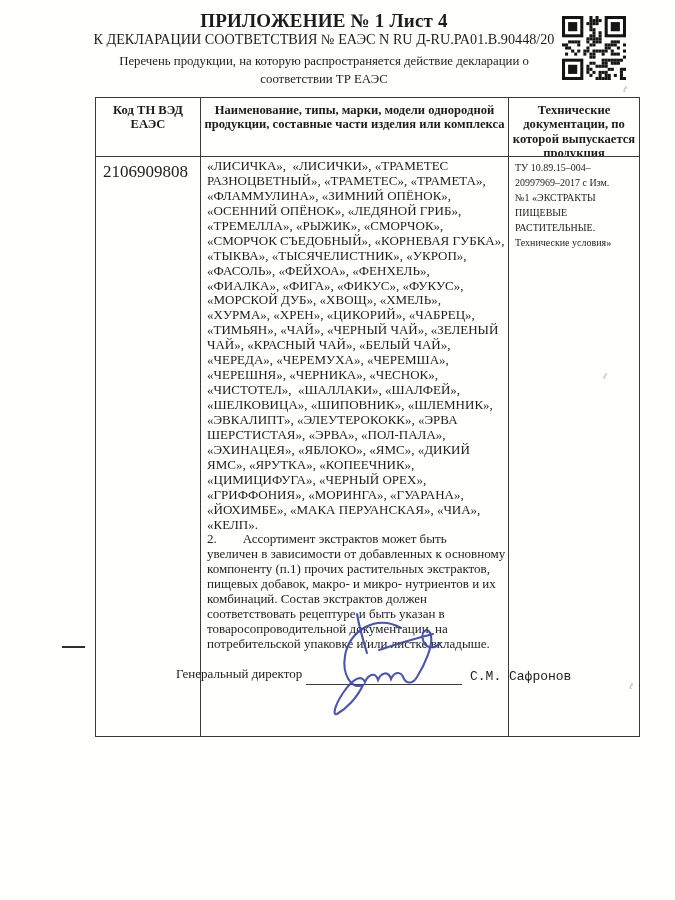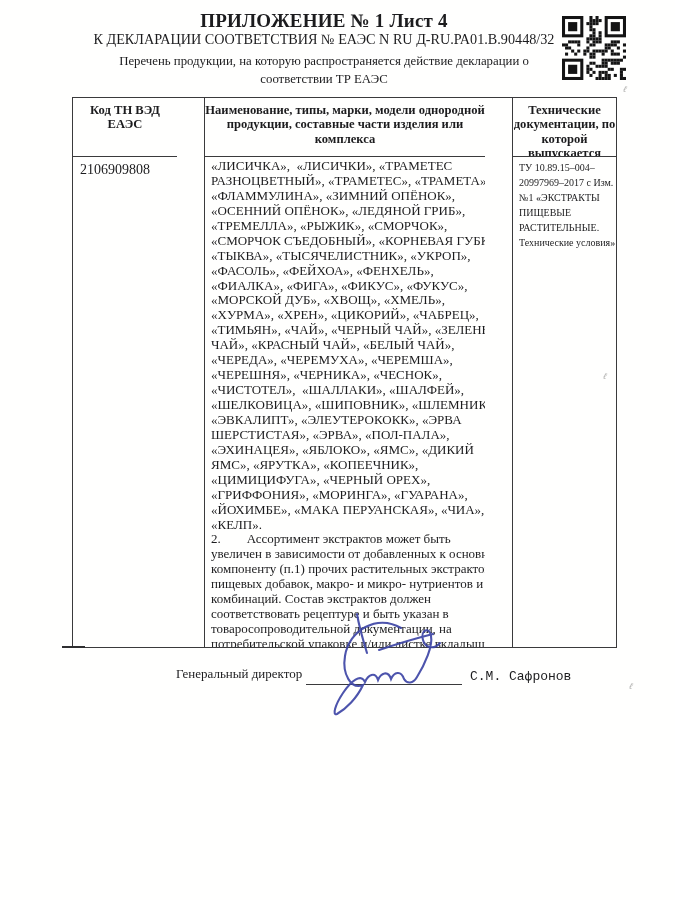--- a/index.html
+++ b/index.html
@@ -14,35 +14,35 @@
   }
   .hdr{position:absolute;left:0;width:648px;text-align:center;}
   .hdr-line1{top:10px;font-size:19px;font-weight:bold;letter-spacing:.2px;}
   .hdr-line2{top:31px;font-size:14.2px;}
   .hdr-line2 b{font-weight:normal;}
   .hdr-sub{top:52px;font-size:12.8px;line-height:18px;white-space:pre-line;}
 
   .qr{position:absolute;left:562px;top:16px;width:64px;height:64px;}
 
   .tbl{
-    position:absolute;left:72px;top:97px;width:545px;height:551px;
+    position:absolute;left:95px;top:97px;width:545px;height:640px;
     display:grid;
     grid-template-columns:104px 308px 1fr;
     grid-template-rows:58px 1fr;
     border:1.5px solid #3a3a3c;
     box-sizing:border-box;
   }
   .cell{box-sizing:border-box;overflow:hidden;}
-  .cell.v{border-left:1.2px solid #3a3a3c;margin-left:27px;}
+  .cell.v{border-left:1.2px solid #3a3a3c;}
   .cell.h{border-top:1.2px solid #3a3a3c;}
   .th{
     font-weight:bold;text-align:center;font-size:12.6px;line-height:14.4px;
     padding-top:5px;white-space:pre-line;
   }
-  .td-code{font-size:14px;padding:5px 2px 0 7px;}
+  .td-code{font-size:17px;padding:5px 2px 0 7px;}
   .td-names{font-size:13px;line-height:14.94px;padding:2px 0 0 6px;white-space:pre;}
   .td-docs{font-size:10px;line-height:15px;padding:3px 2px 0 6px;white-space:pre;}
 
   .tbl-bottom-ext{position:absolute;left:62px;top:646.4px;width:23px;height:1.6px;background:#2f2f31;}
 
   .sig-role{position:absolute;left:176px;top:666px;font-size:13px;}
   .sig-line{position:absolute;left:306px;top:684px;width:156px;height:1.3px;background:#3a3a3c;}
   .sig-name{position:absolute;left:470px;top:669px;font-size:13px;font-family:Liberation Mono, monospace;}
   .sig-svg{position:absolute;left:305px;top:598px;width:150px;height:120px;pointer-events:none;}
 
@@ -50,21 +50,21 @@
   .a1{left:623px;top:84px;}
   .a2{left:603px;top:371px;}
   .a3{left:629px;top:681px;}
 </style>
 </head>
 <body>
 
 <div class="page">
 
   <div class="hdr hdr-line1">ПРИЛОЖЕНИЕ № 1 Лист 4</div>
-  <div class="hdr hdr-line2"><b>К ДЕКЛАРАЦИИ СООТВЕТСТВИЯ №</b><span> ЕАЭС N RU Д-RU.РА01.В.90448/32</span></div>
+  <div class="hdr hdr-line2"><b>К ДЕКЛАРАЦИИ СООТВЕТСТВИЯ №</b><span> ЕАЭС N RU Д-RU.РА01.В.90448/20</span></div>
   <div class="hdr hdr-sub">Перечень продукции, на которую распространяется действие декларации о
 соответствии ТР ЕАЭС</div>
 
   <svg class="qr" id="qr" viewBox="0 0 63 63">
       <g fill="#141414">
         <rect x="27" y="0" width="3" height="3"></rect>
         <rect x="33" y="0" width="3" height="3"></rect>
         <rect x="27" y="3" width="3" height="3"></rect>
         <rect x="30" y="3" width="3" height="3"></rect>
         <rect x="33" y="3" width="3" height="3"></rect>

